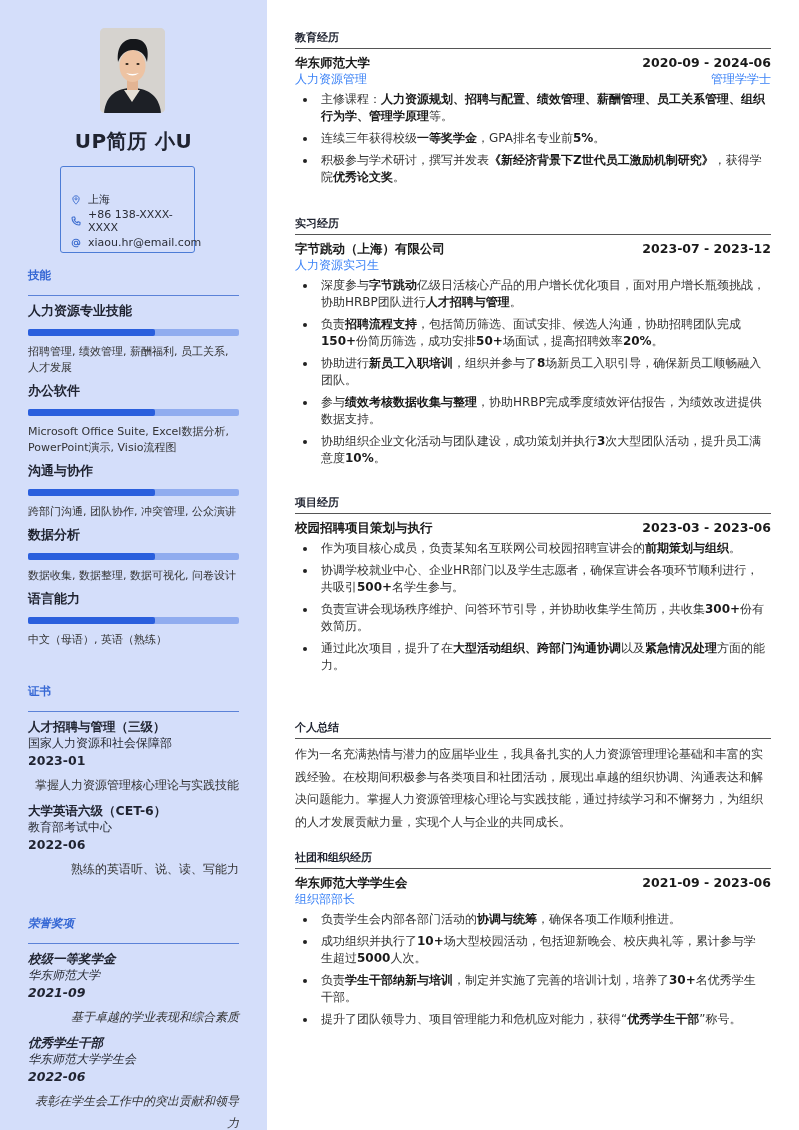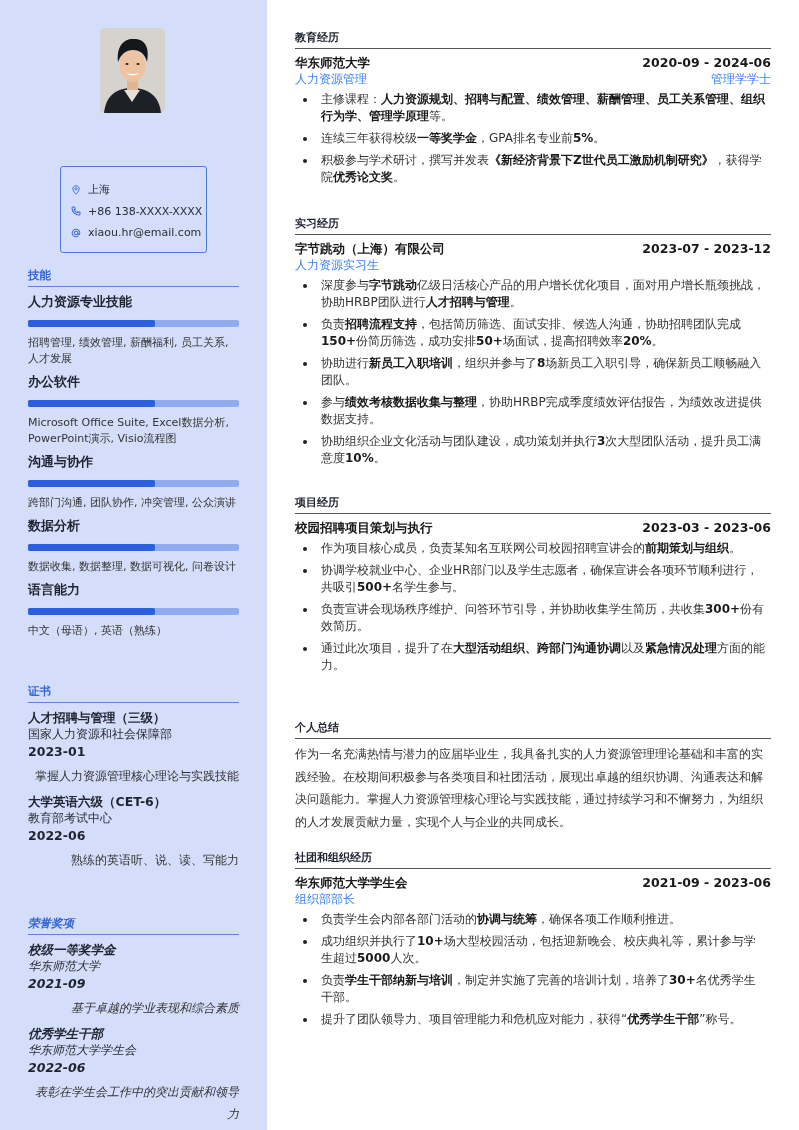--- a/index.html
+++ b/index.html
@@ -13,30 +13,30 @@
   .photo {
     position: absolute; left: 100px; top: 28px; width: 65px; height: 85px;
     border-radius: 5px; overflow: hidden; background: #d8d6d2;
   }
   .photo svg { width: 100%; height: 100%; display: block; }
   .name {
     position: absolute; left: 0; width: 267px; top: 128px; text-align: center;
     font-size: 20px; font-weight: bold; color: #1f2330; letter-spacing: 0.5px;
   }
   .contact-box {
-    position: absolute; left: 60px; top: 166px; width: 147px; height: 87px;
-    border: 1.5px solid #4c7cd6; border-radius: 3px; padding: 12px 0 0 10px;
+    position: absolute; left: 60px; top: 166px; width: 135px; height: 87px;
+    border: 1.5px solid #4c7cd6; border-radius: 3px; padding: 22px 0 0 10px;
   }
   .contact-row { display: flex; align-items: center; height: 21.5px; font-size: 11px; color: #2a2d36; }
   .contact-row .ic { width: 10px; height: 12px; margin-right: 7px; color: #3f6fd0; display: inline-flex; align-items: center; justify-content: center; font-size: 10px; }
   .contact-row .ic svg { width: 10px; height: 10px; }
 
   .side-section { position: absolute; left: 28px; width: 211px; }
   .side-title {
-    font-size: 11.5px; font-weight: bold; color: #3567d4; padding-bottom: 3px;
+    font-size: 11.5px; font-weight: bold; color: #3567d4; padding-bottom: 12px;
     border-bottom: 1.5px solid #5b82d8;
   }
   .skill-name { font-size: 13px; font-weight: bold; color: #1f2330; margin-top: 6px; }
   .bar { position: relative; height: 7px; background: #90acef; border-radius: 2px; margin-top: 9px; }
   .bar .fill { position: absolute; left: 0; top: 0; height: 7px; background: #2a5fdd; border-radius: 2px; }
   .skill-desc { font-size: 11px; color: #333; line-height: 16px; margin-top: 8px; }
   .skill-block { margin-bottom: 6px; }
 
   .cert-name { font-size: 12.5px; font-weight: bold; color: #1f2330; margin-top: 6px; line-height: 17px; }
   .cert-org { font-size: 12px; color: #2a2d36; line-height: 17px; }
@@ -67,20 +67,21 @@
       <path d="M4 85 C6 66 18 60 32 60 C46 60 59 66 61 85 Z" fill="#1d2026"></path>
       <path d="M24 62 L32 74 L40 62 Z" fill="#e6e0d6"></path>
       <rect x="27" y="48" width="11" height="14" fill="#e3b493"></rect>
       <ellipse cx="32.5" cy="38" rx="13" ry="16" fill="#edc3a3"></ellipse>
       <path d="M18 34 C16 16 26 10 34 11 C44 11 50 18 47 34 C45 26 40 22 33 22 C26 22 21 26 18 34 Z" fill="#15171b"></path>
       <path d="M26 45 Q32.5 50 39 45 Q32.5 47 26 45 Z" fill="#ffffff"></path>
       <ellipse cx="27" cy="36" rx="1.6" ry="1" fill="#2a1f18"></ellipse>
       <ellipse cx="38" cy="36" rx="1.6" ry="1" fill="#2a1f18"></ellipse>
     </svg>
   </div>
+  <div class="name">UP简历 小U</div>
 
   <div class="contact-box">
     <div class="contact-row">
       <span class="ic">
         <svg viewBox="0 0 10 12">
             <path d="M5 1 C2.6 1 1.2 2.8 1.2 4.6 C1.2 7.2 5 11 5 11 C5 11 8.8 7.2 8.8 4.6 C8.8 2.8 7.4 1 5 1 Z" fill="none" stroke="#3f6fd0" stroke-width="1.2"></path>
             <circle cx="5" cy="4.6" r="1.3" fill="none" stroke="#3f6fd0" stroke-width="1.1"></circle>
           </svg>
       </span>
       <span>上海</span>

